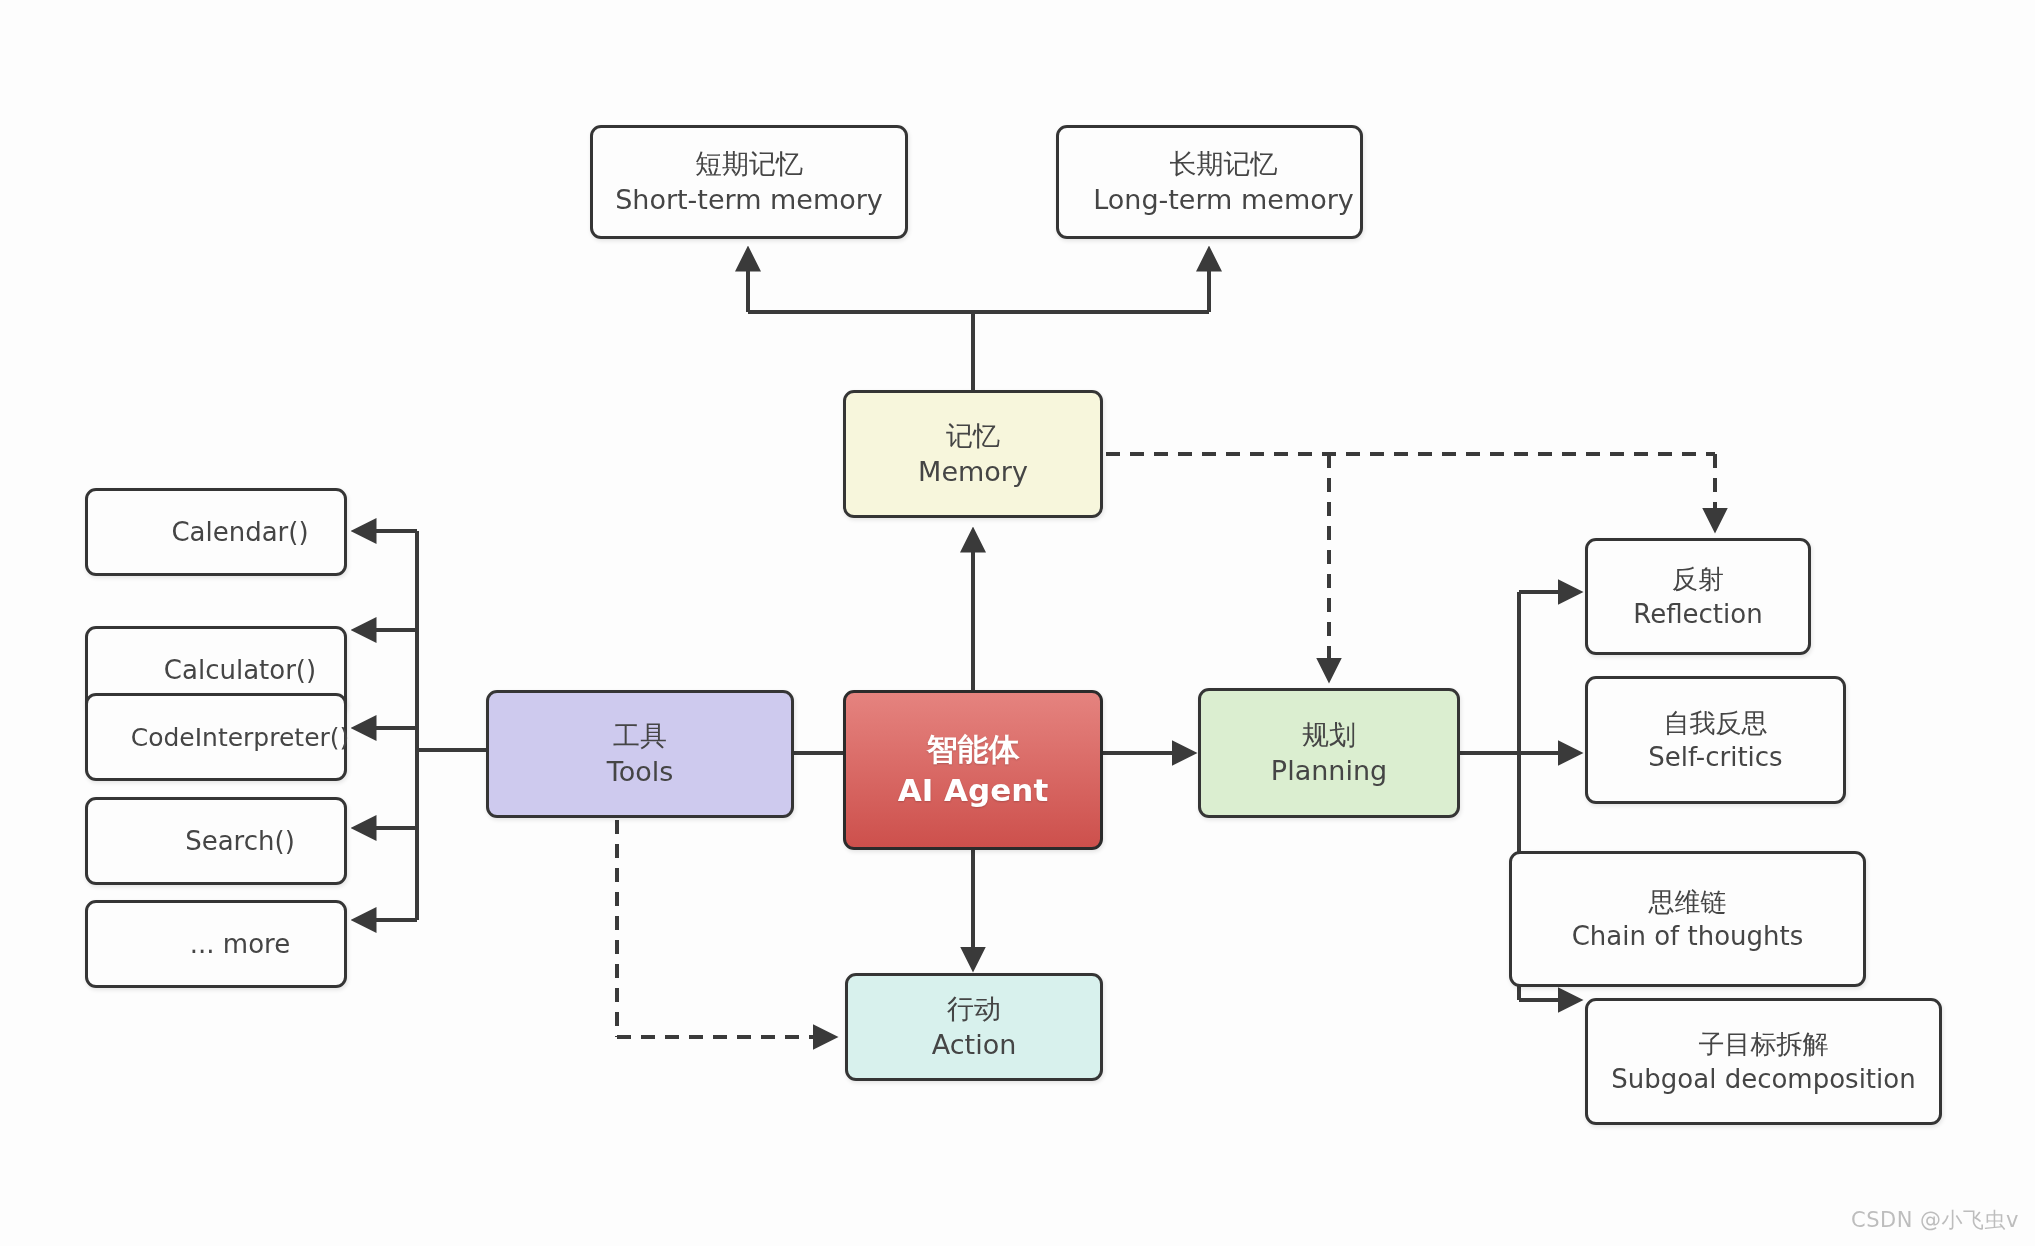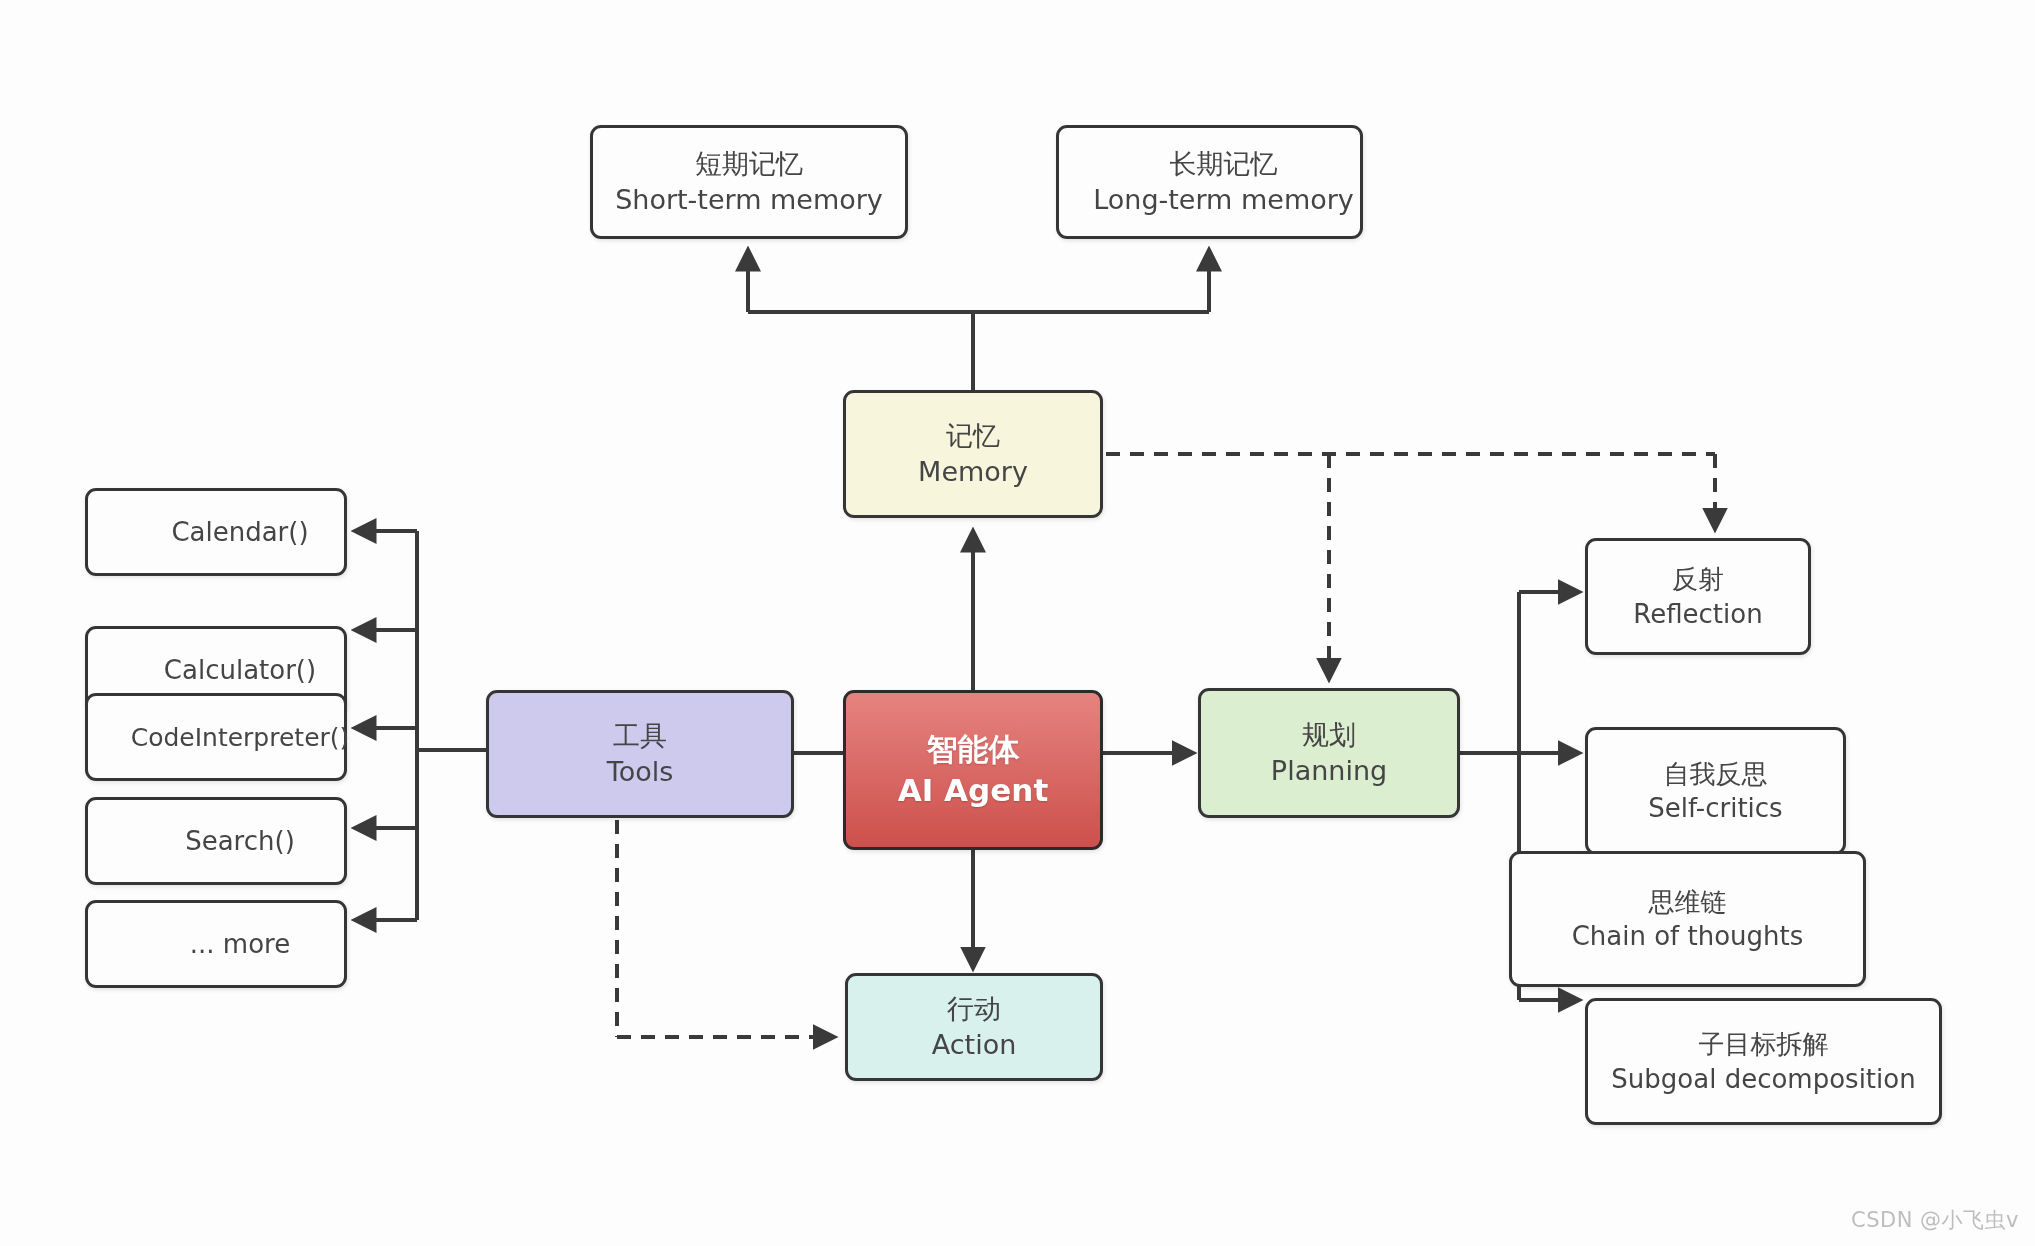--- a/index.html
+++ b/index.html
@@ -40,21 +40,21 @@
 
   
   .tool-item { left:85px; width:262px; height:88px;padding-left:48px; }
   #tool-0 { top:488px; } #tool-1 { top:590px;margin-top:36px; } #tool-2 { top:693px; }
   #tool-3 { top:797px; } #tool-4 { top:900px; }
   #tool-2 .item-label { font-size:25px; }
 
   
   .plan-item .zh, .plan-item .en { font-size:26px; }
   #plan-0 { left:1585px; top:538px; width:226px; height:117px; }
-  #plan-1 { left:1585px; top:727px; width:261px; height:128px; }
+  #plan-1 { left:1585px; top:676px; width:261px; height:128px; }
   #plan-2 { left:1509px; top:843px; width:357px; height:136px;margin-top:8px; }
   #plan-3 { left:1585px; top:998px; width:357px; height:127px; }
 
   .watermark {
     position:absolute; right:16px; bottom:12px;
     font-size:21px; color:#bdbdbd; letter-spacing:0.5px;
   }
 </style>
 </head>
 <body>

